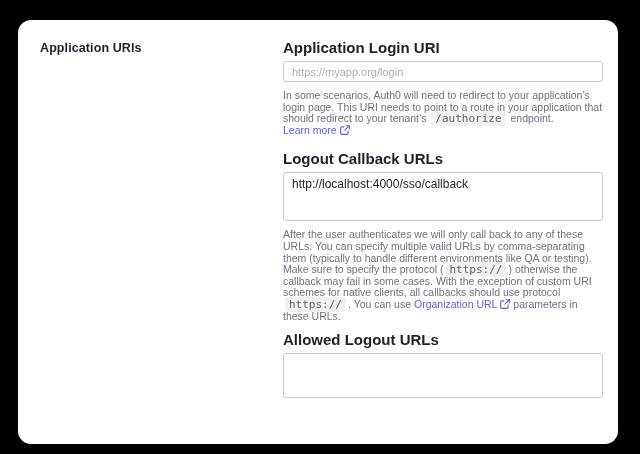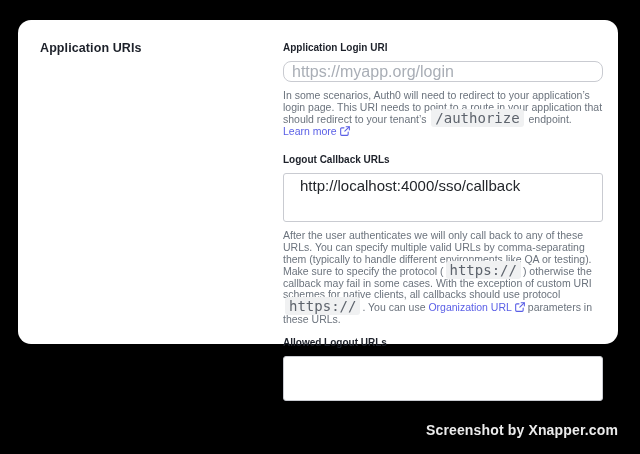--- a/index.html
+++ b/index.html
@@ -9,87 +9,87 @@
     height: 454px;
     background: var(--page-bg, #000);
     overflow: hidden;
     font-family: "Liberation Sans", "DejaVu Sans", sans-serif;
   }
   .card {
     position: absolute;
     left: 18px;
     top: 20px;
     width: 600px;
-    height: 324px;
+    height: 424px;
     background: var(--card-bg, #fff);
     border-radius: 13px;
     box-sizing: border-box;
     padding: 22px 15px 0 22px;
     display: grid;
     grid-template-columns: 243px 320px;
   }
   .section-title {
     margin: 0;
     font-size: 12.5px;
     font-weight: 700;
     color: var(--label-text, #1d212a);
     line-height: 13px;
     letter-spacing: 0.1px;
   }
   .field { margin: 0 0 17px 0; }
   .field.cb { margin-bottom: 12px; }
   .field.last { margin-bottom: 8px; }
   .field-label {
     display: block;
-    font-size: 10px;
+    font-size: 15px;
     font-weight: 700;
     color: var(--label-text, #1d212a);
     line-height: 12px;
     margin: 0 0 7px 0;
   }
   .text-input {
     display: block;
     width: 100%;
     box-sizing: border-box;
     height: 21px;
     border: 1px solid var(--input-border, #c9cbd1);
-    border-radius: 8px;
+    border-radius: 3px;
     padding: 0 8px;
     font-family: inherit;
-    font-size: 16px;
+    font-size: 11px;
     color: #23262b;
     outline: none;
   }
   .text-input::placeholder { color: #a9aeb6; }
   .textarea {
     display: block;
     width: 100%;
     box-sizing: border-box;
     border: 1px solid var(--input-border, #c9cbd1);
     border-radius: 3px;
-    padding: 5px 16px;
+    padding: 5px 8px;
     font-family: inherit;
-    font-size: 15px;
+    font-size: 12px;
     line-height: 13px;
     color: #23262b;
     resize: none;
     outline: none;
     overflow: hidden;
   }
   .ta-callback { height: 49px; }
   .ta-logout  { height: 45px; }
   .help {
     margin: 8px 0 0 0;
     font-size: 10.5px;
     line-height: 11.6px;
     color: var(--muted-text, #6b737d);
   }
   .chip {
     font-family: "DejaVu Sans Mono", "Liberation Mono", monospace;
-    font-size: 14px;
+    font-size: 11px;
     background: var(--chip-bg, #f0f1f2);
     color: #5d636c;
     padding: 1px 4px;
     border-radius: 3px;
     margin: 0 2px;
     white-space: nowrap;
   }
   .link {
     color: var(--accent-link, #5a5fe6);
     cursor: pointer;

